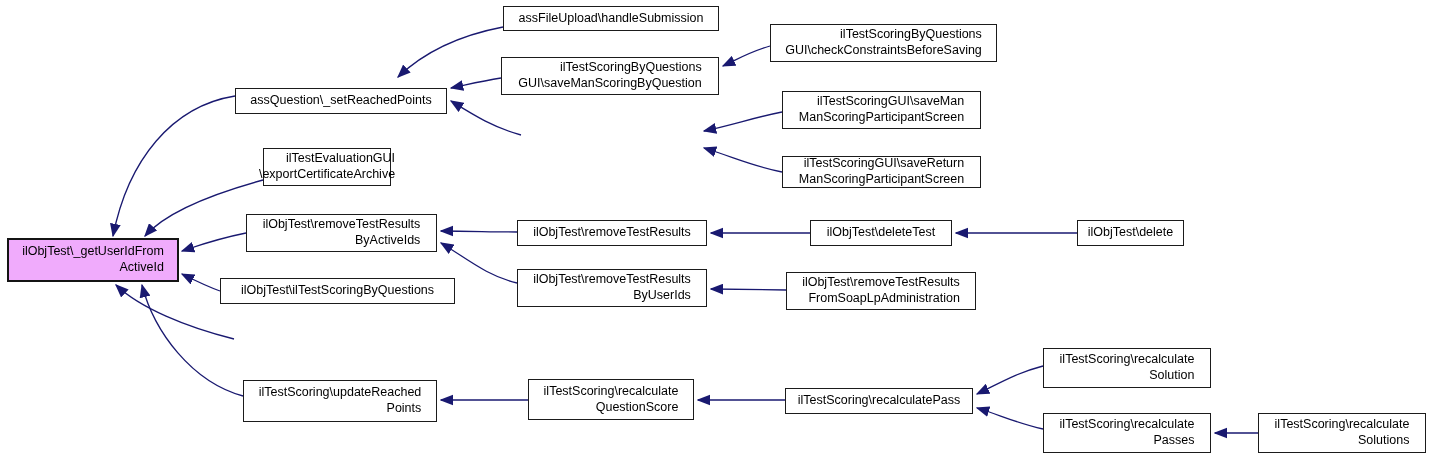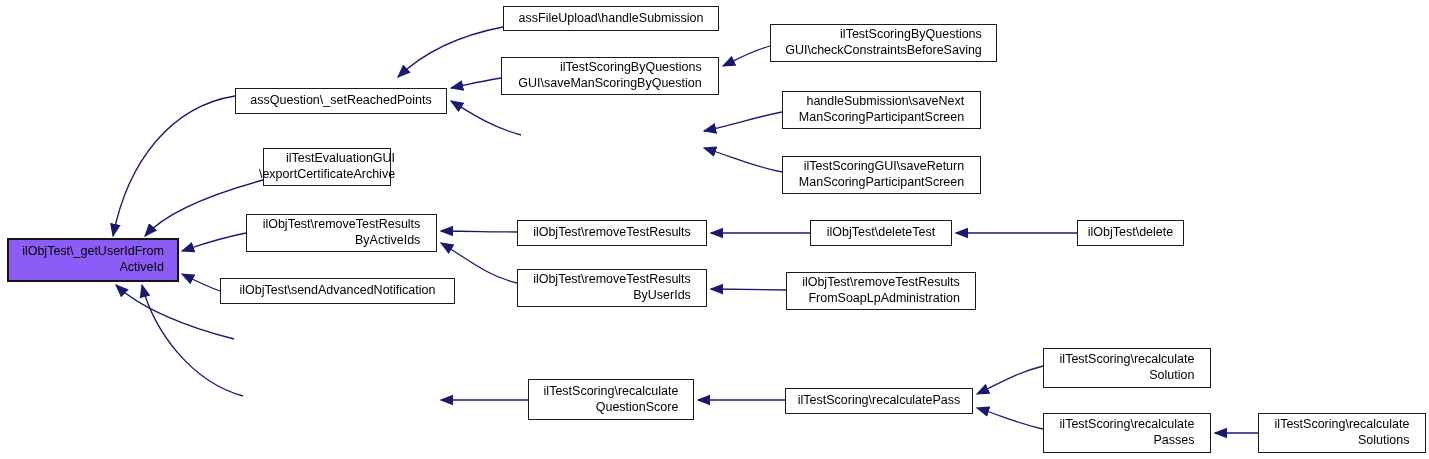--- a/index.html
+++ b/index.html
@@ -32,21 +32,21 @@
     line-height: 1.26;
     display: flex;
     align-items: center;
     justify-content: center;
     text-align: right;
     white-space: pre;
     z-index: 2;
     cursor: pointer;
   }
   .node.current {
-    background: #8b5cf6;
+    background: #f0abfc;
     border: 2px solid #141414;
     cursor: default;
   }
 </style>
 </head>
 <body>
 
 <div class="canvas">
 
   <svg class="edges" viewBox="0 0 1429 459">
@@ -88,47 +88,49 @@
 
   <div class="node" style="left:503px;top:6px;width:216px;height:25px">assFileUpload\handleSubmission</div>
 
   <div class="node" style="left:501px;top:57px;width:218px;height:38px">ilTestScoringByQuestions
 GUI\saveManScoringByQuestion</div>
 
   <div class="node" style="left:770px;top:24px;width:227px;height:38px">ilTestScoringByQuestions
 GUI\checkConstraintsBeforeSaving</div>
 
 
-  <div class="node" style="left:782px;top:91px;width:199px;height:38px">handleSubmission\saveNext
+  <div class="node" style="left:782px;top:91px;width:199px;height:38px">ilTestScoringGUI\saveMan
 ManScoringParticipantScreen</div>
 
-  <div class="node" style="left:782px;top:156px;width:199px;height:38px">ilTestScoringGUI\saveReturn
+  <div class="node" style="left:782px;top:156px;width:199px;height:32px">ilTestScoringGUI\saveReturn
 ManScoringParticipantScreen</div>
 
   <div class="node" style="left:263px;top:148px;width:128px;height:38px">ilTestEvaluationGUI
 \exportCertificateArchive</div>
 
   <div class="node" style="left:246px;top:214px;width:191px;height:38px">ilObjTest\removeTestResults
 ByActiveIds</div>
 
   <div class="node" style="left:517px;top:220px;width:190px;height:26px">ilObjTest\removeTestResults</div>
 
   <div class="node" style="left:810px;top:220px;width:142px;height:26px">ilObjTest\deleteTest</div>
 
   <div class="node" style="left:1077px;top:220px;width:107px;height:26px">ilObjTest\delete</div>
 
   <div class="node" style="left:517px;top:269px;width:190px;height:38px">ilObjTest\removeTestResults
 ByUserIds</div>
 
   <div class="node" style="left:786px;top:272px;width:190px;height:38px">ilObjTest\removeTestResults
 FromSoapLpAdministration</div>
 
-  <div class="node" style="left:220px;top:278px;width:235px;height:26px">ilObjTest\sendAdvancedNotification</div>
+  <div class="node" style="left:220px;top:278px;width:235px;height:26px">ilObjTest\ilTestScoringByQuestions</div>
 
 
+  <div class="node" style="left:243px;top:380px;width:194px;height:42px">ilTestScoring\updateReached
+Points</div>
 
   <div class="node" style="left:528px;top:379px;width:166px;height:41px">ilTestScoring\recalculate
 QuestionScore</div>
 
   <div class="node" style="left:785px;top:388px;width:188px;height:26px">ilTestScoring\recalculatePass</div>
 
   <div class="node" style="left:1043px;top:348px;width:168px;height:40px">ilTestScoring\recalculate
 Solution</div>
 
   <div class="node" style="left:1043px;top:413px;width:168px;height:40px">ilTestScoring\recalculate

